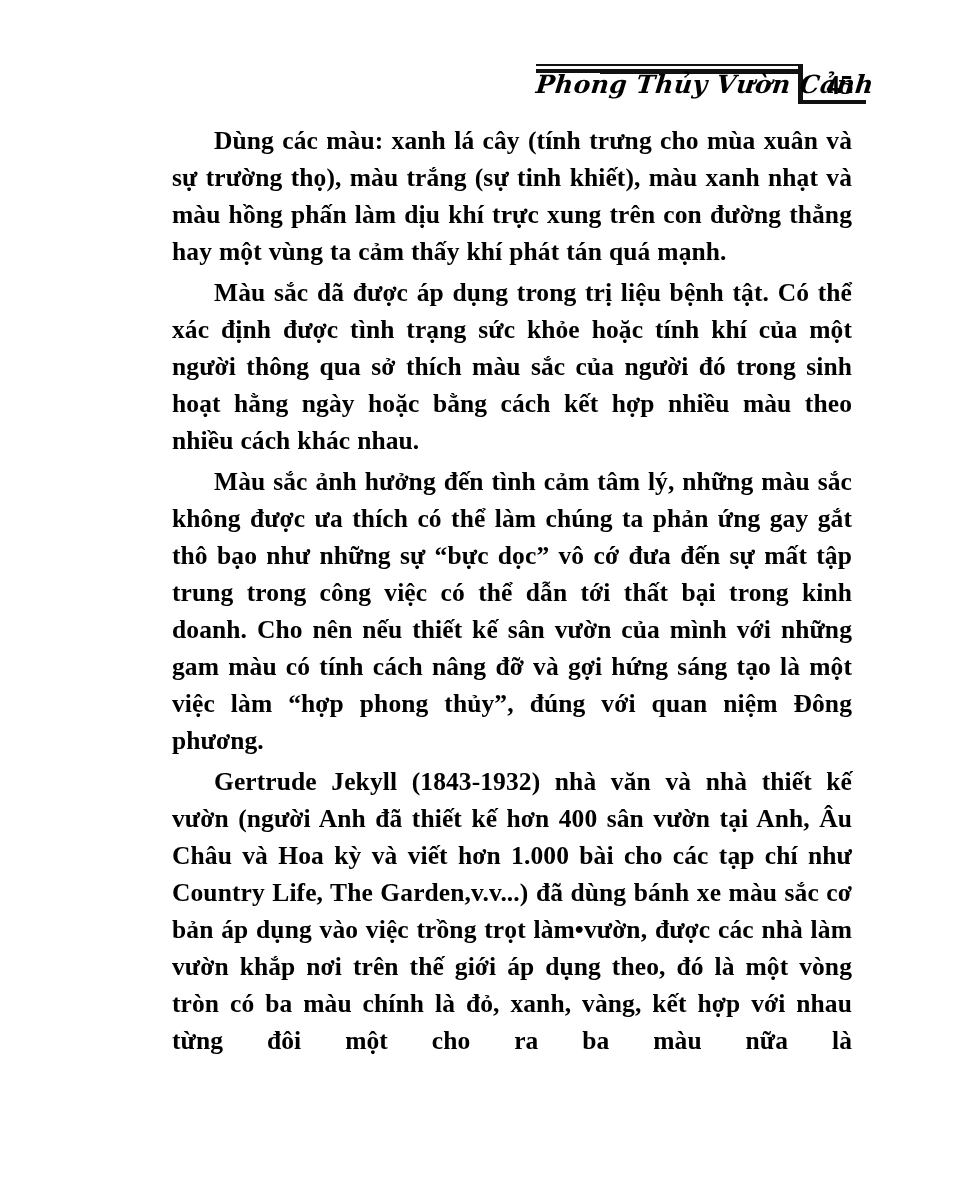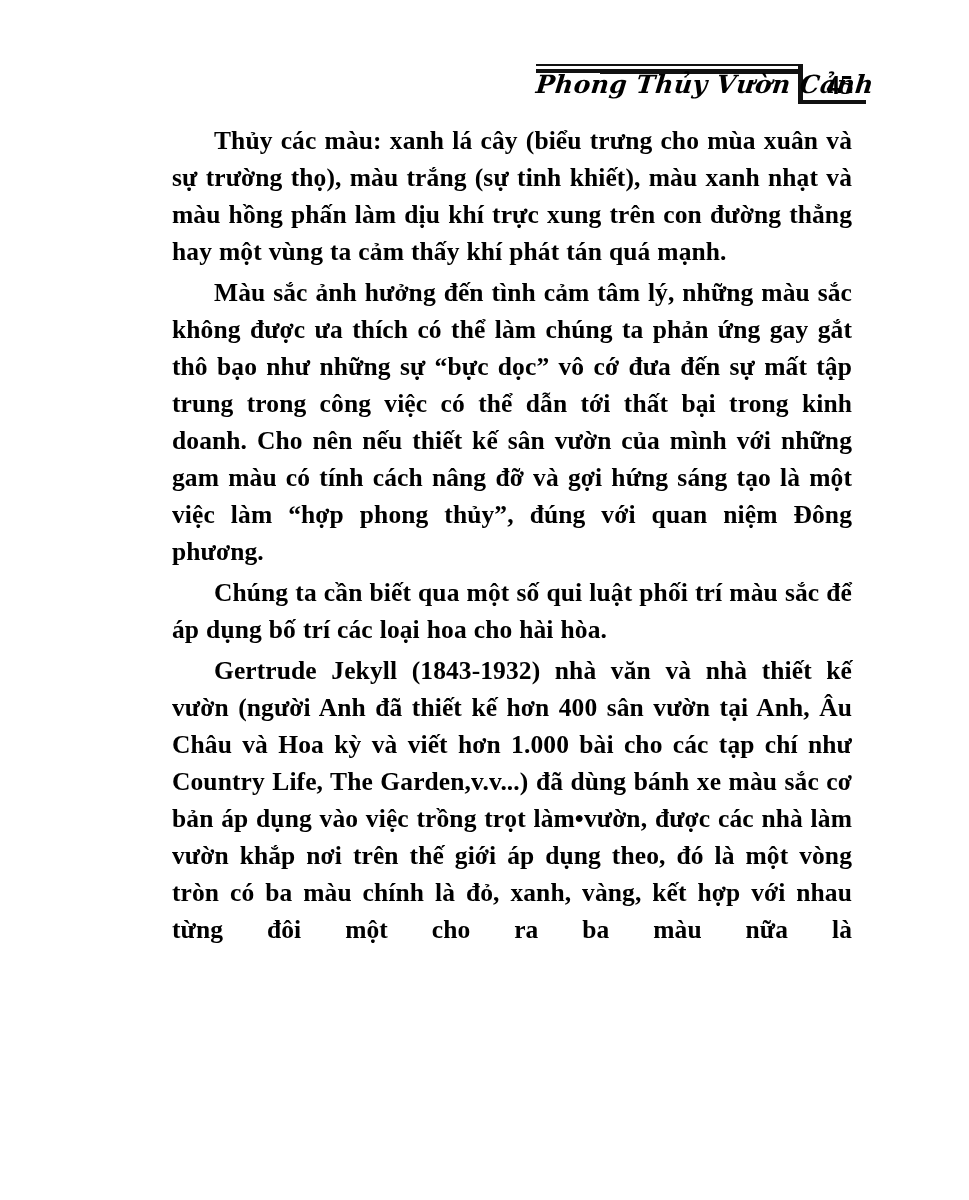--- a/index.html
+++ b/index.html
@@ -141,19 +141,19 @@
     <div class="rule-top-extend"></div>
     <div class="rule-vertical"></div>
     <div class="rule-bottom"></div>
 
     <div class="book-title">Phong Thủy Vườn Cảnh</div>
 
     <div class="page-number">45</div>
   </div>
 
   <div class="body-text">
-    <p class="para">Thủy các màu: xanh lá cây (biểu trưng cho mùa xuân và sự trường thọ), màu trắng (sự tinh khiết), màu xanh nhạt và màu hồng phấn làm dịu khí trực xung trên con đường thẳng hay một vùng ta cảm thấy khí phát tán quá mạnh.</p>
+    <p class="para">Dùng các màu: xanh lá cây (tính trưng cho mùa xuân và sự trường thọ), màu trắng (sự tinh khiết), màu xanh nhạt và màu hồng phấn làm dịu khí trực xung trên con đường thẳng hay một vùng ta cảm thấy khí phát tán quá mạnh.</p>
+    <p class="para">Màu sắc dã được áp dụng trong trị liệu bệnh tật. Có thể xác định được tình trạng sức khỏe hoặc tính khí của một người thông qua sở thích màu sắc của người đó trong sinh hoạt hằng ngày hoặc bằng cách kết hợp nhiều màu theo nhiều cách khác nhau.</p>
     <p class="para">Màu sắc ảnh hưởng đến tình cảm tâm lý, những màu sắc không được ưa thích có thể làm chúng ta phản ứng gay gắt thô bạo như những sự “bực dọc” vô cớ đưa đến sự mất tập trung trong công việc có thể dẫn tới thất bại trong kinh doanh. Cho nên nếu thiết kế  sân vườn của mình với những gam màu có tính cách nâng đỡ và gợi hứng sáng tạo là một việc làm “hợp phong thủy”, đúng với quan niệm Đông phương.</p>
-    <p class="para">Chúng ta cần biết qua một số qui luật phối trí màu sắc để áp dụng bố trí các loại hoa cho hài hòa.</p>
     <p class="para continued">Gertrude Jekyll (1843-1932) nhà văn và nhà thiết kế vườn (người Anh đã thiết kế hơn 400 sân vườn tại Anh, Âu Châu và Hoa kỳ và viết  hơn 1.000 bài cho các tạp chí như Country Life, The Garden,v.v...) đã dùng bánh xe màu sắc cơ bản áp dụng vào việc trồng trọt làm•vườn, được các nhà làm vườn khắp nơi trên thế giới áp dụng theo, đó là một vòng tròn có ba màu chính  là đỏ, xanh, vàng, kết hợp với nhau từng đôi một cho ra ba màu nữa là</p>
   </div>
 
 </div>
 
 </body></html>

